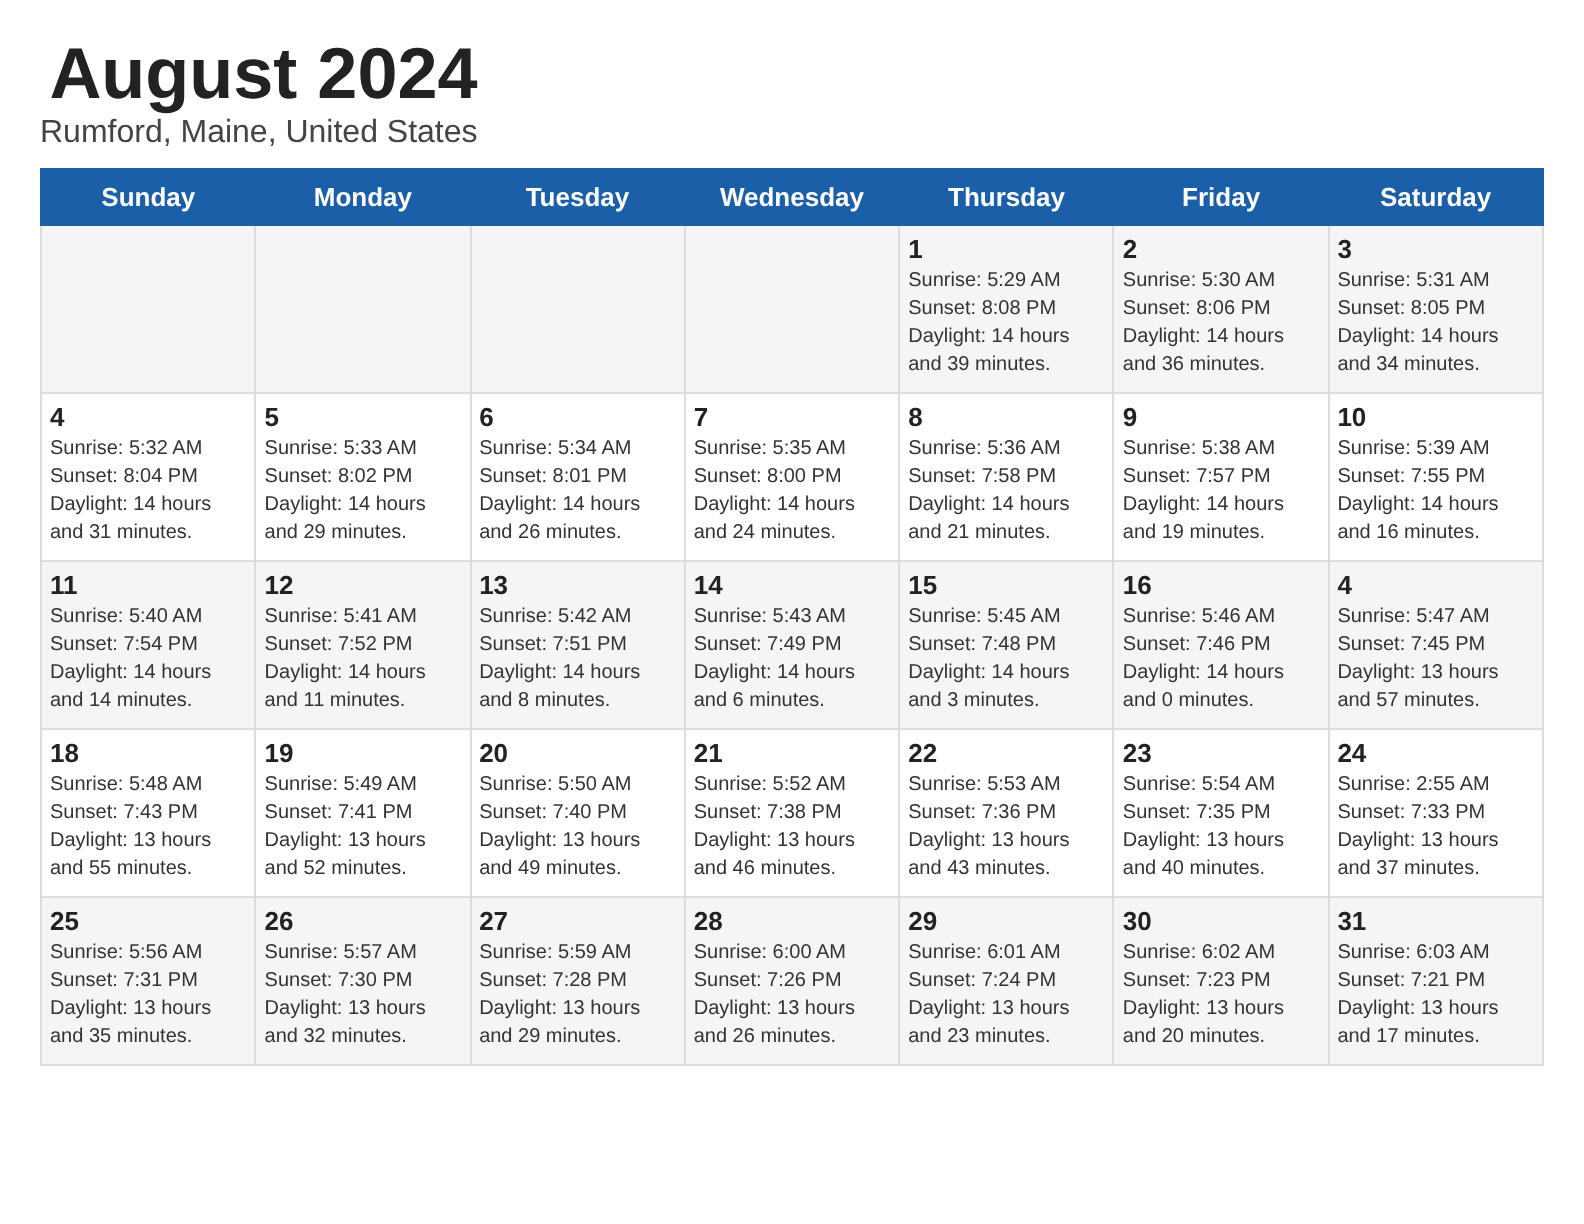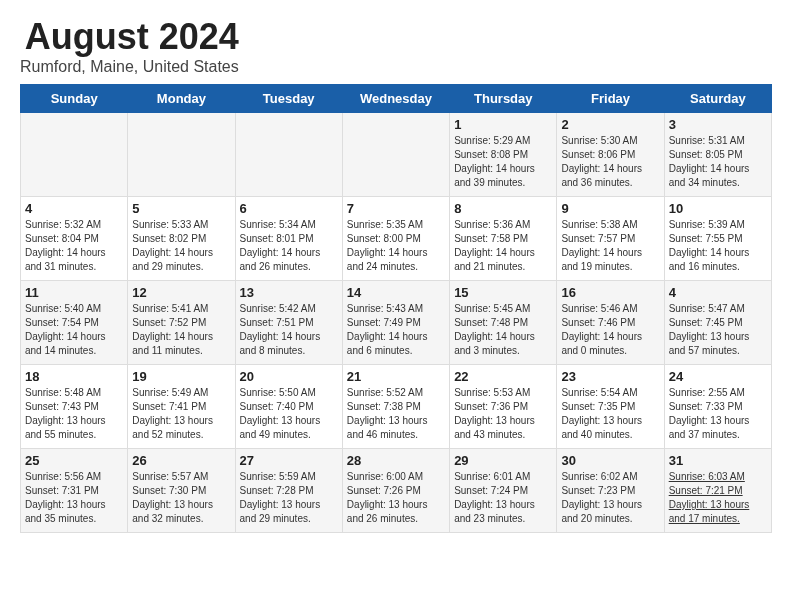--- a/index.html
+++ b/index.html
@@ -338,20 +338,20 @@
         </td>
         <td>
           <span class="day-num">30</span>
           <div class="cell-content" style="white-space: pre-line;">Sunrise: 6:02 AM
 Sunset: 7:23 PM
 Daylight: 13 hours
 and 20 minutes.</div>
         </td>
         <td>
           <span class="day-num">31</span>
-          <div class="cell-content" style="white-space: pre-line; text-decoration: underline;">Sunrise: 6:03 AM
+          <div class="cell-content" style="white-space: pre-line;">Sunrise: 6:03 AM
 Sunset: 7:21 PM
 Daylight: 13 hours
 and 17 minutes.</div>
         </td>
       </tr>
     </tbody>
 </table>
 
 </body></html>

